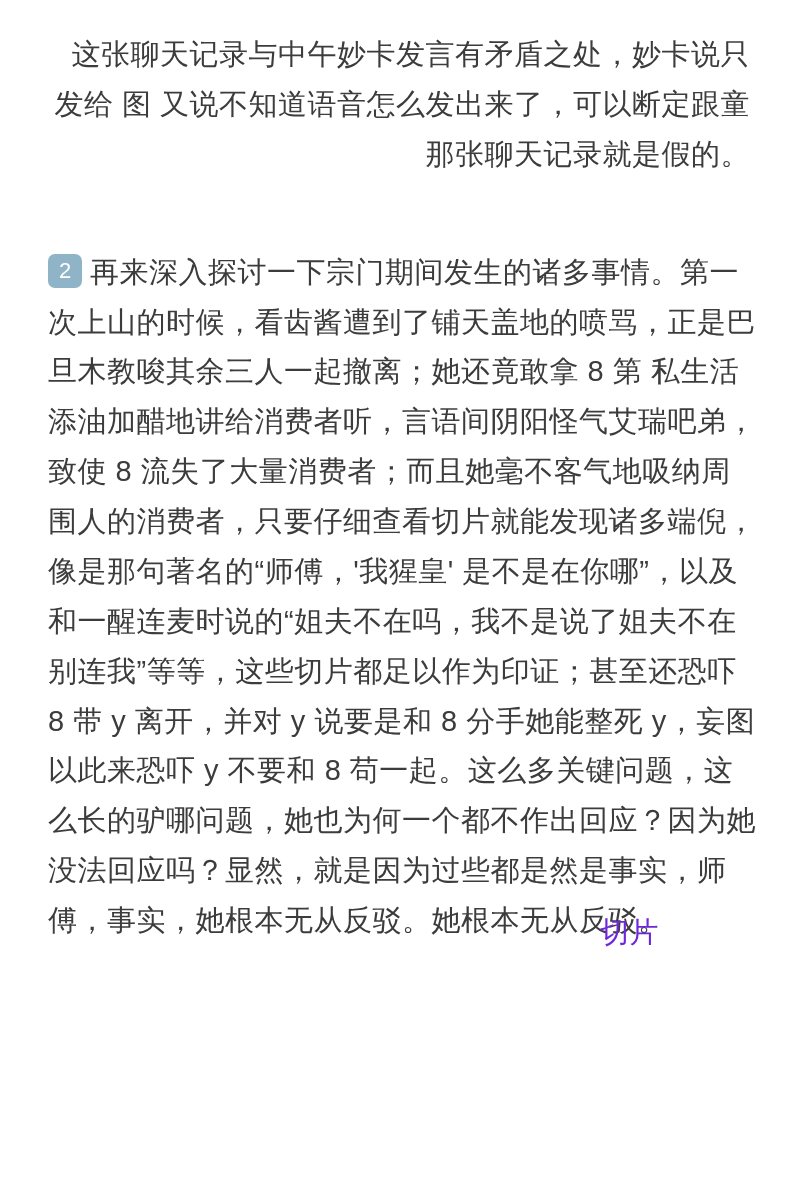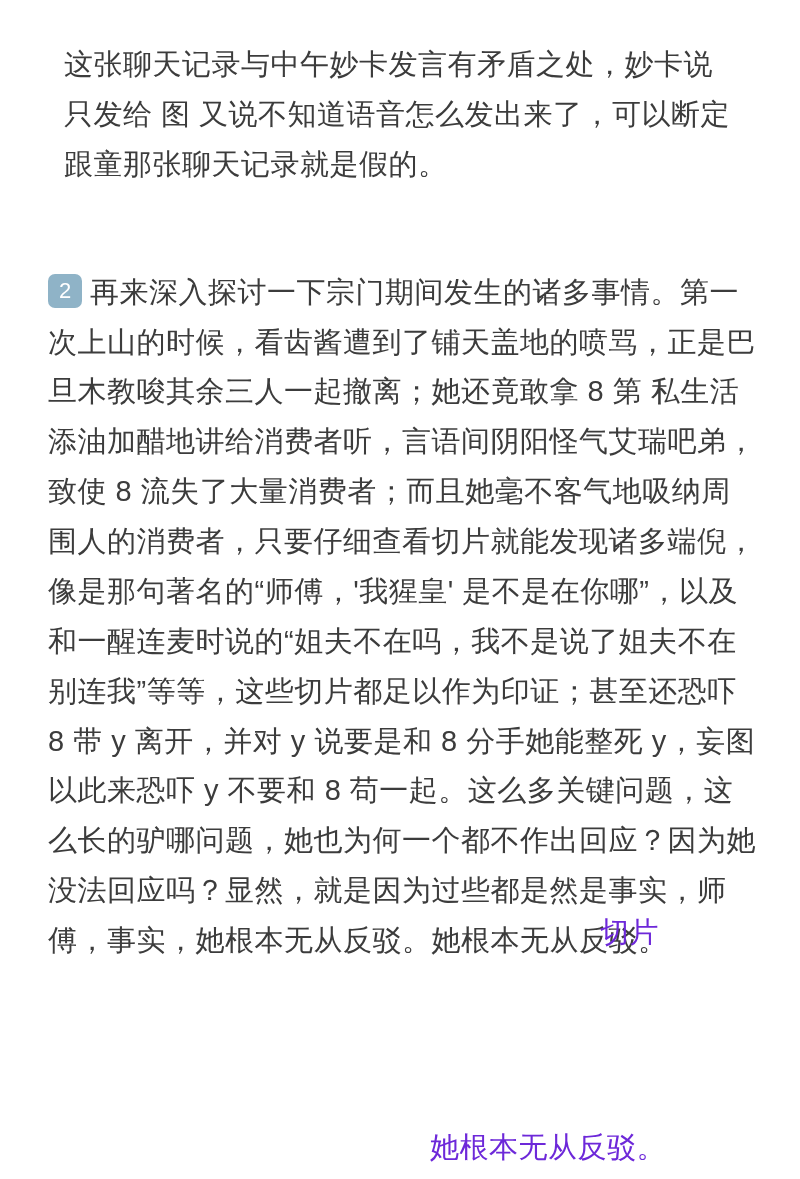--- a/index.html
+++ b/index.html
@@ -23,22 +23,23 @@
     padding: 18px 44px 0 48px;
   }
   .para {
     font-size: 29px;
     line-height: 1.72;
     color: #3c3c3c;
     letter-spacing: 0.5px;
     word-break: break-word;
   }
   .para-1 {
-    margin: 16px;
+    margin: 6px;
     padding-top: 6px;
+    text-align: right;
   }
   .para-2 {
     margin: 0;
     padding-top: 62px;
     text-indent: 0;
   }
   .num-badge {
     display: inline-block;
     width: 34px;
     height: 34px;
@@ -124,16 +125,15 @@
 </head>
 <body>
 
 <div class="page">
 
   <p class="para para-1">这张聊天记录与中午妙卡发言有矛盾之处，妙卡说只发给 图  又说不知道语音怎么发出来了，可以断定跟童那张聊天记录就是假的。</p>
 
   <p class="para para-2"><span class="num-badge">2</span><span>再来深入探讨一下宗门期间发生的诸多事情。第一次上山的时候，看齿酱遭到了铺天盖地的喷骂，正是巴旦木教唆其余三人一起撤离；她还竟敢拿 8 第 私生活添油加醋地讲给消费者听，言语间阴阳怪气艾瑞吧弟，致使 8 流失了大量消费者；而且她毫不客气地吸纳周围人的消费者，只要仔细查看切片就能发现诸多端倪，像是那句著名的“师傅，'我猩皇' 是不是在你哪”，以及和一醒连麦时说的“姐夫不在吗，我不是说了姐夫不在别连我”等等，这些切片都足以作为印证；甚至还恐吓 8 带 y 离开，并对 y 说要是和 8 分手她能整死 y，妄图以此来恐吓 y 不要和 8 苟一起。这么多关键问题，这么长的驴哪问题，她也为何一个都不作出回应？因为她没法回应吗？显然，就是因为过些都是然是事实，师傅，事实，她根本无从反驳。她根本无从反驳。</span></p>
 
   <div class="ghost ghost-a">切片</div>
-  <div class="ghost ghost-d">她根本无从反驳。</div>
 
 
 </div>
 
 </body></html>

